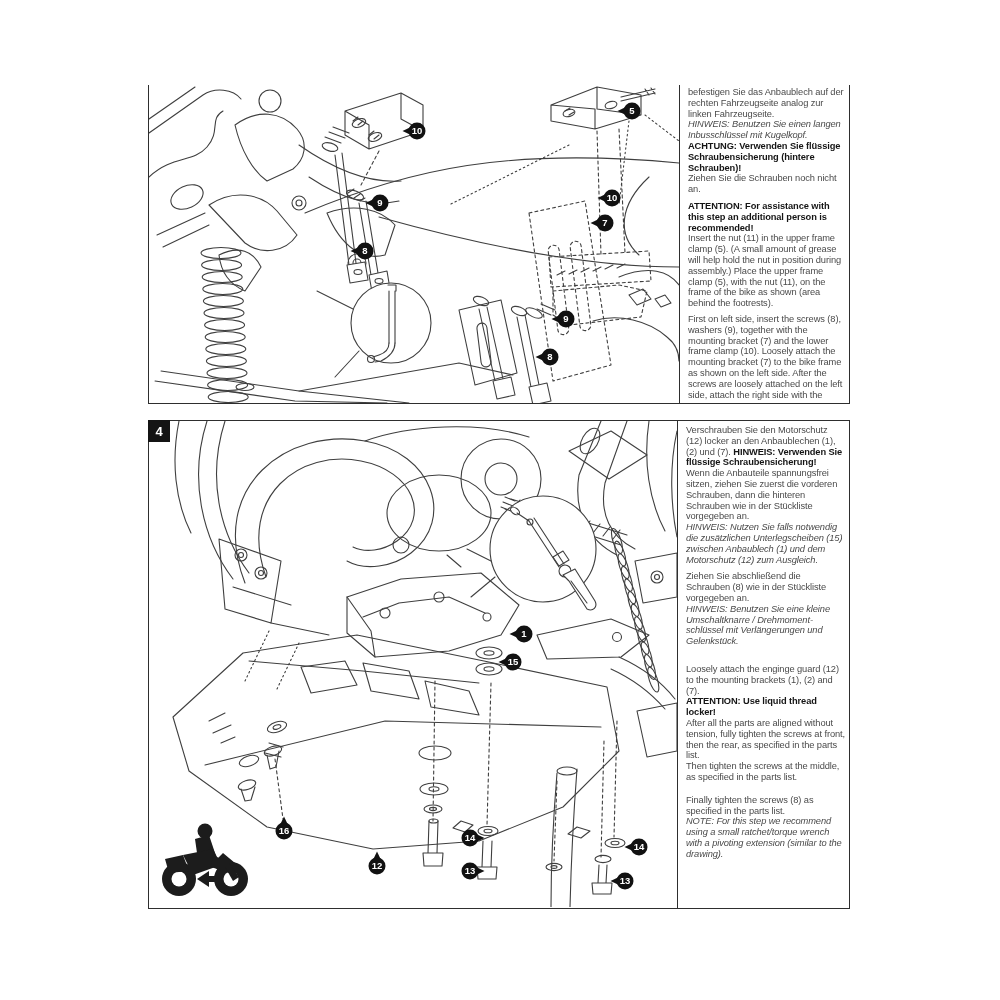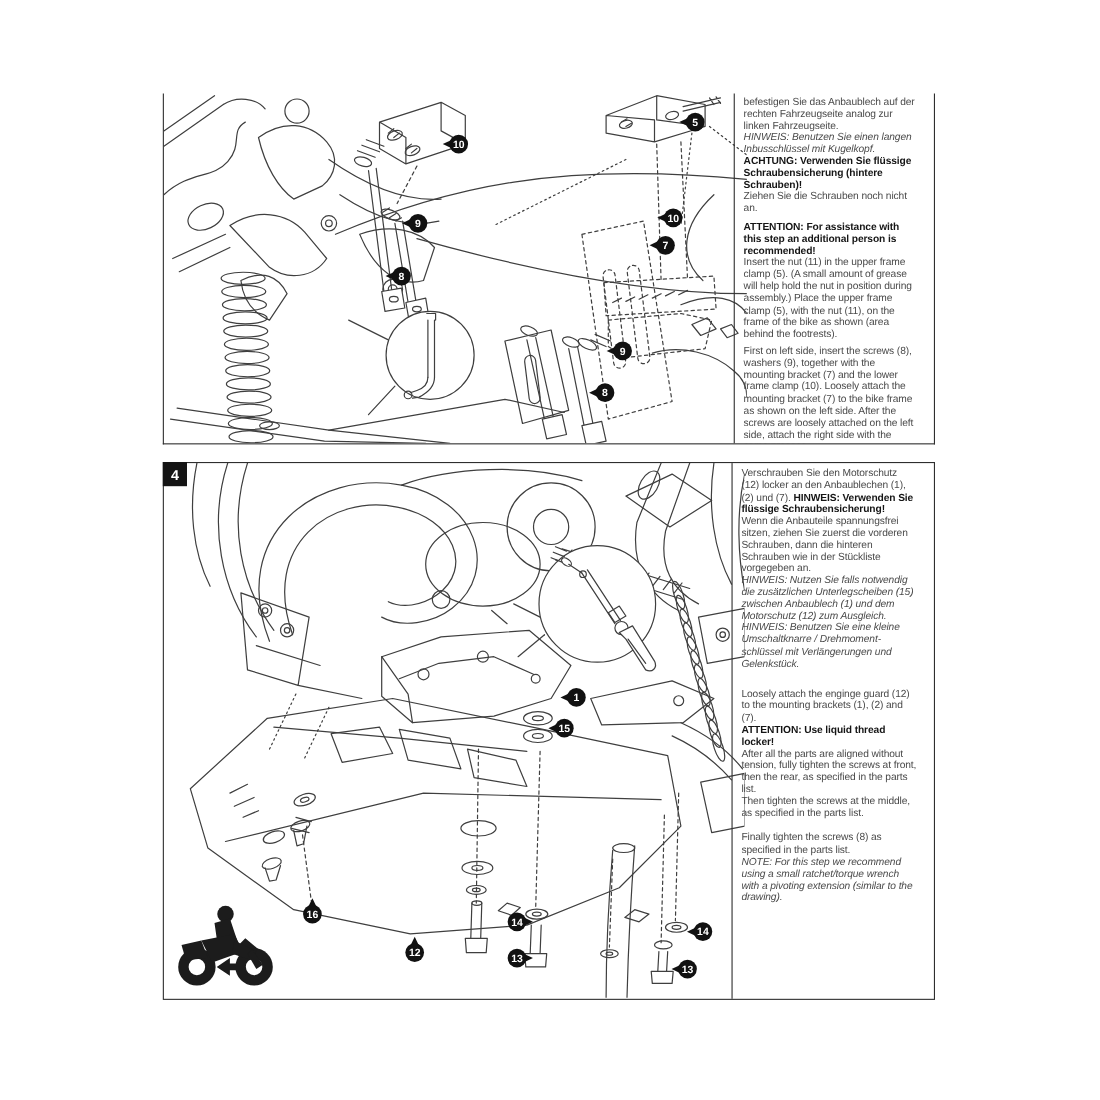--- a/index.html
+++ b/index.html
@@ -4,21 +4,21 @@
 <style>
   html,body{margin:0;padding:0;background:#fff;}
   .page{position:relative;width:1000px;height:1000px;background:#ffffff;overflow:hidden;
         font-family:"Liberation Sans","DejaVu Sans",sans-serif;}
   .panel{position:absolute;left:148px;width:702px;border:1.6px solid #2e2e2e;box-sizing:border-box;}
   .panel-top{top:85px;height:319px;border-top:none;}
   .panel-bottom{top:420px;height:489px;}
   .drawing{position:absolute;left:0;top:0;bottom:0;overflow:hidden;}
   .panel-top .drawing{width:530px;}
   .panel-bottom .drawing{width:528px;}
-  .textcol{position:absolute;top:0;bottom:0;right:12px;border-left:1.6px solid #2e2e2e;
+  .textcol{position:absolute;top:0;bottom:0;right:0;border-left:1.6px solid #2e2e2e;
            padding:2px 4px 0 8px;box-sizing:border-box;overflow:hidden;}
   .panel-top .textcol{width:170px;}
   .panel-bottom .textcol{width:172px;padding-top:4px;}
   .textcol p{margin:0;font-size:9.3px;line-height:10.8px;color:#4a4a4a;letter-spacing:-0.1px;}
   .textcol .b{font-weight:bold;color:#151515;}
   .textcol .i{font-style:italic;}
   .step-badge{position:absolute;left:-1px;top:-1px;width:22px;height:22px;background:#141414;
               color:#fff;font-weight:bold;font-size:13px;display:flex;align-items:center;
               justify-content:center;}
   svg{display:block;}
@@ -397,20 +397,21 @@
             <polygon points="-14.5,0 -5,-4.5 -5,4.5" fill="#111111"></polygon>
             <circle r="8.5" fill="#111111"></circle>
             <text text-anchor="middle" y="3.4" fill="#ffffff" font-size="9.5" font-weight="bold" font-family="&quot;Liberation Sans&quot;,&quot;DejaVu Sans&quot;,sans-serif">13</text>
           </g>
         </svg>
     </div>
     <div class="textcol" id="col-bottom">
         <p><span>Verschrauben Sie den Motorschutz (12) locker an den Anbaublechen (1), (2) und (7). </span><span class="b">HINWEIS: Verwenden Sie flüssige Schraubensicherung!</span></p>
         <p><span>Wenn die Anbauteile spannungsfrei sitzen, ziehen Sie zuerst die vorderen Schrauben, dann die hinteren Schrauben wie in der Stückliste vorgegeben an.</span></p>
         <p><span class="i">HINWEIS: Nutzen Sie falls notwendig die zusätzlichen Unterlegscheiben (15) zwischen Anbaublech (1) und dem Motorschutz (12) zum Ausgleich.</span></p>
+        <p style="margin-top: 6px;"><span>Ziehen Sie abschließend die Schrauben (8) wie in der Stückliste vorgegeben an.</span></p>
         <p><span class="i">HINWEIS: Benutzen Sie eine kleine Umschaltknarre / Drehmoment-schlüssel mit Verlängerungen und Gelenkstück.</span></p>
         <p style="margin-top: 17px;"><span>Loosely attach the enginge guard (12) to the mounting brackets (1), (2) and (7).</span></p>
         <p><span class="b">ATTENTION: Use liquid thread locker!</span></p>
         <p><span>After all the parts are aligned without tension, fully tighten the screws at front, then the rear, as specified in the parts list.</span></p>
         <p><span>Then tighten the screws at the middle, as specified in the parts list.</span></p>
         <p style="margin-top: 12px;"><span>Finally tighten the screws (8) as specified in the parts list.</span></p>
         <p><span class="i">NOTE: For this step we recommend using a small ratchet/torque wrench with a pivoting extension (similar to the drawing).</span></p>
       </div>
   </div>
 

